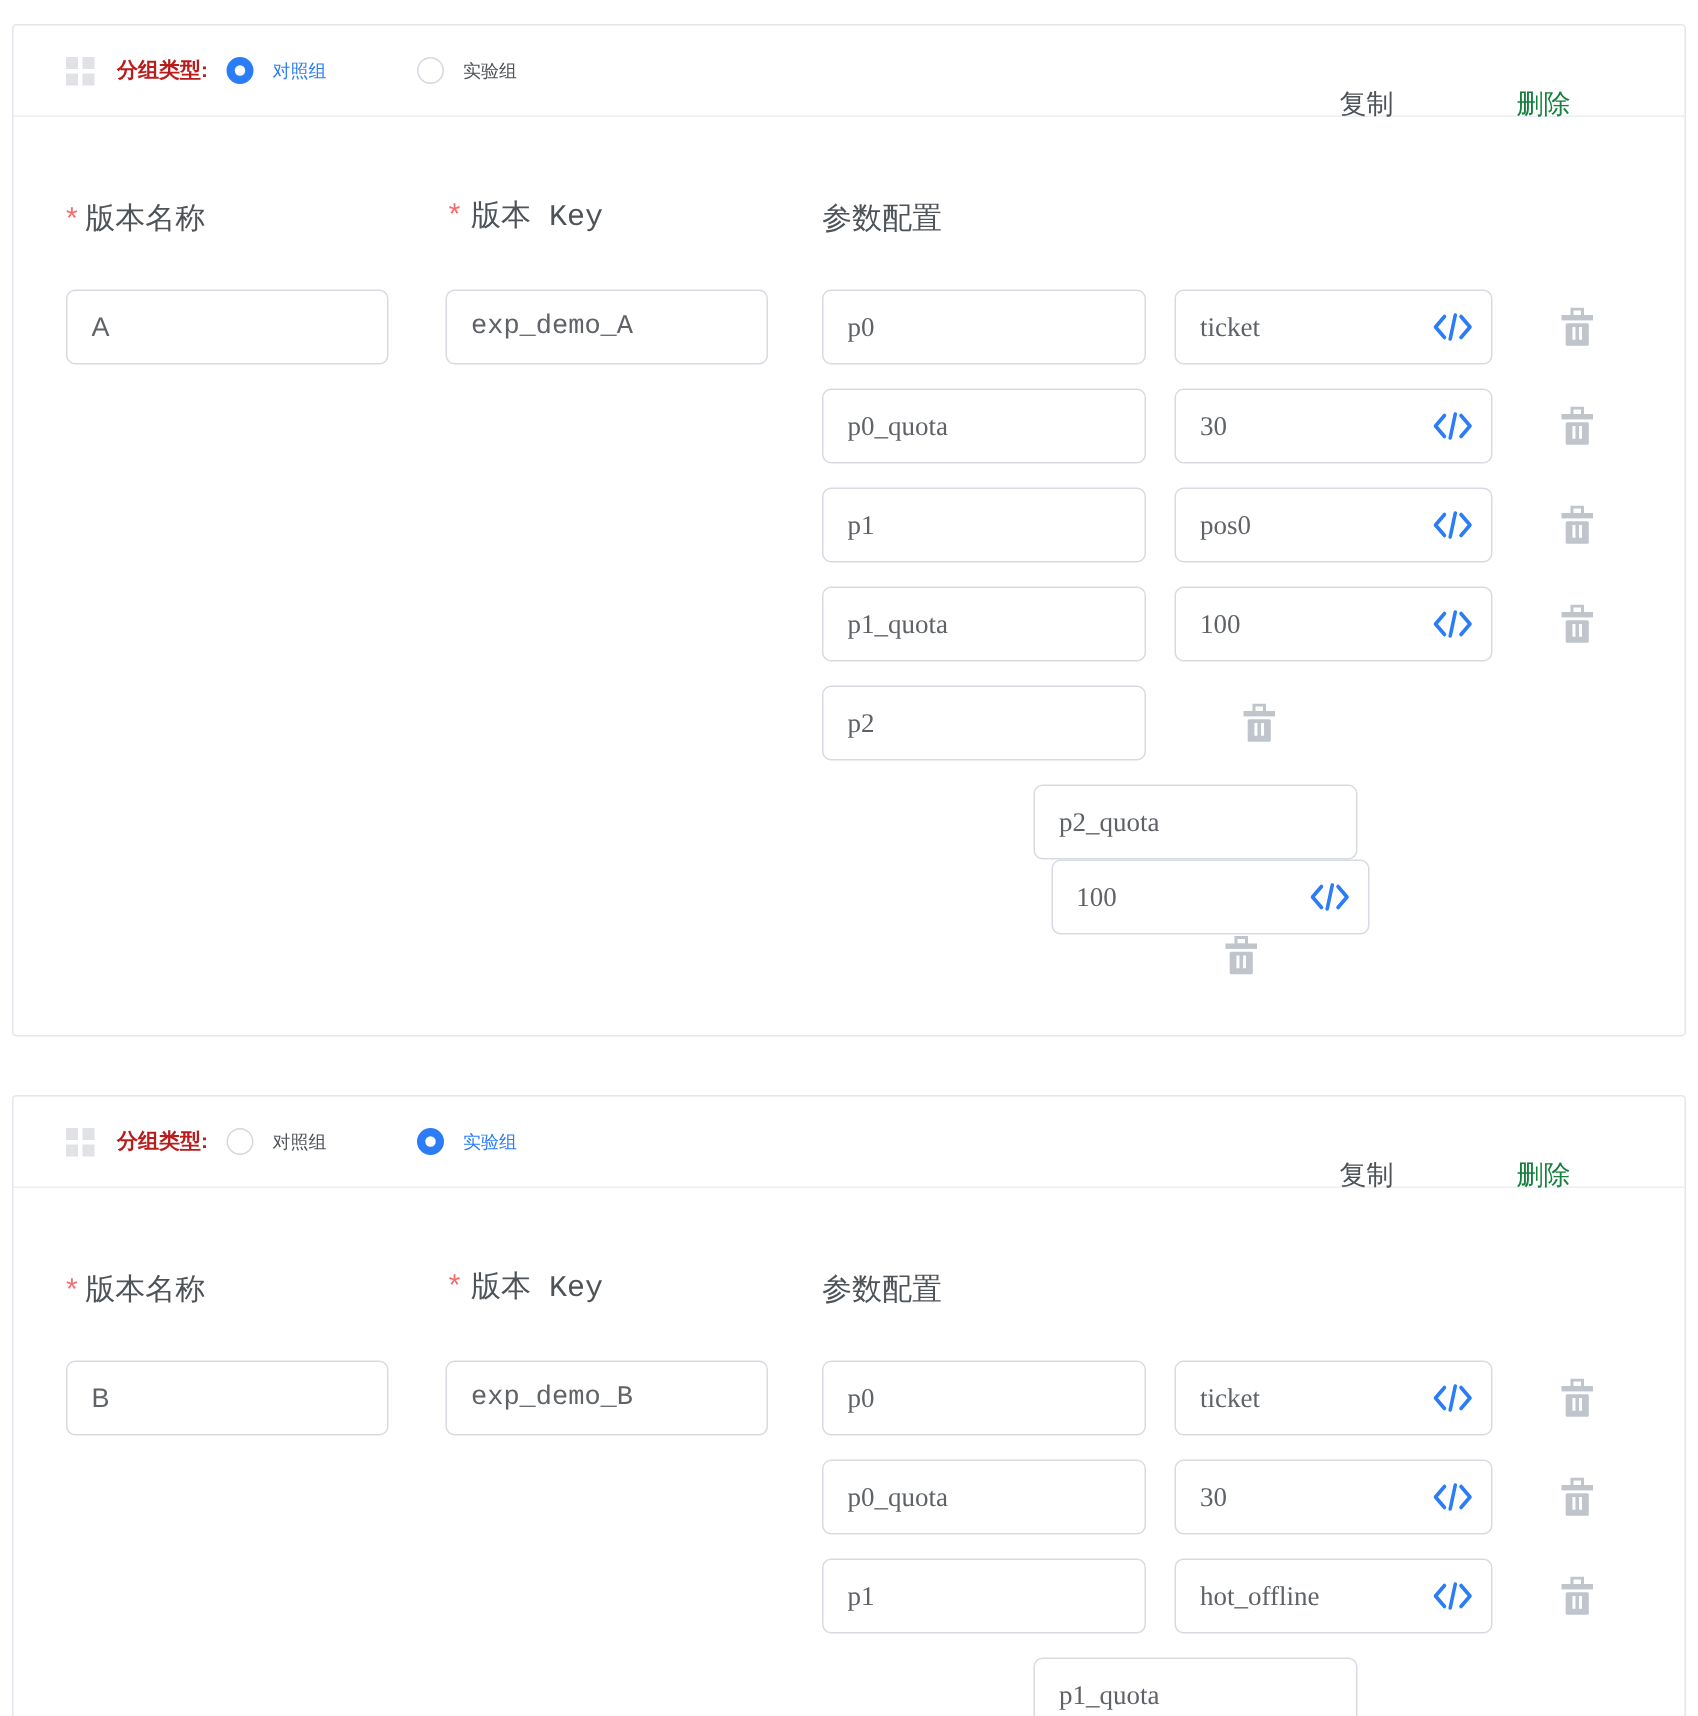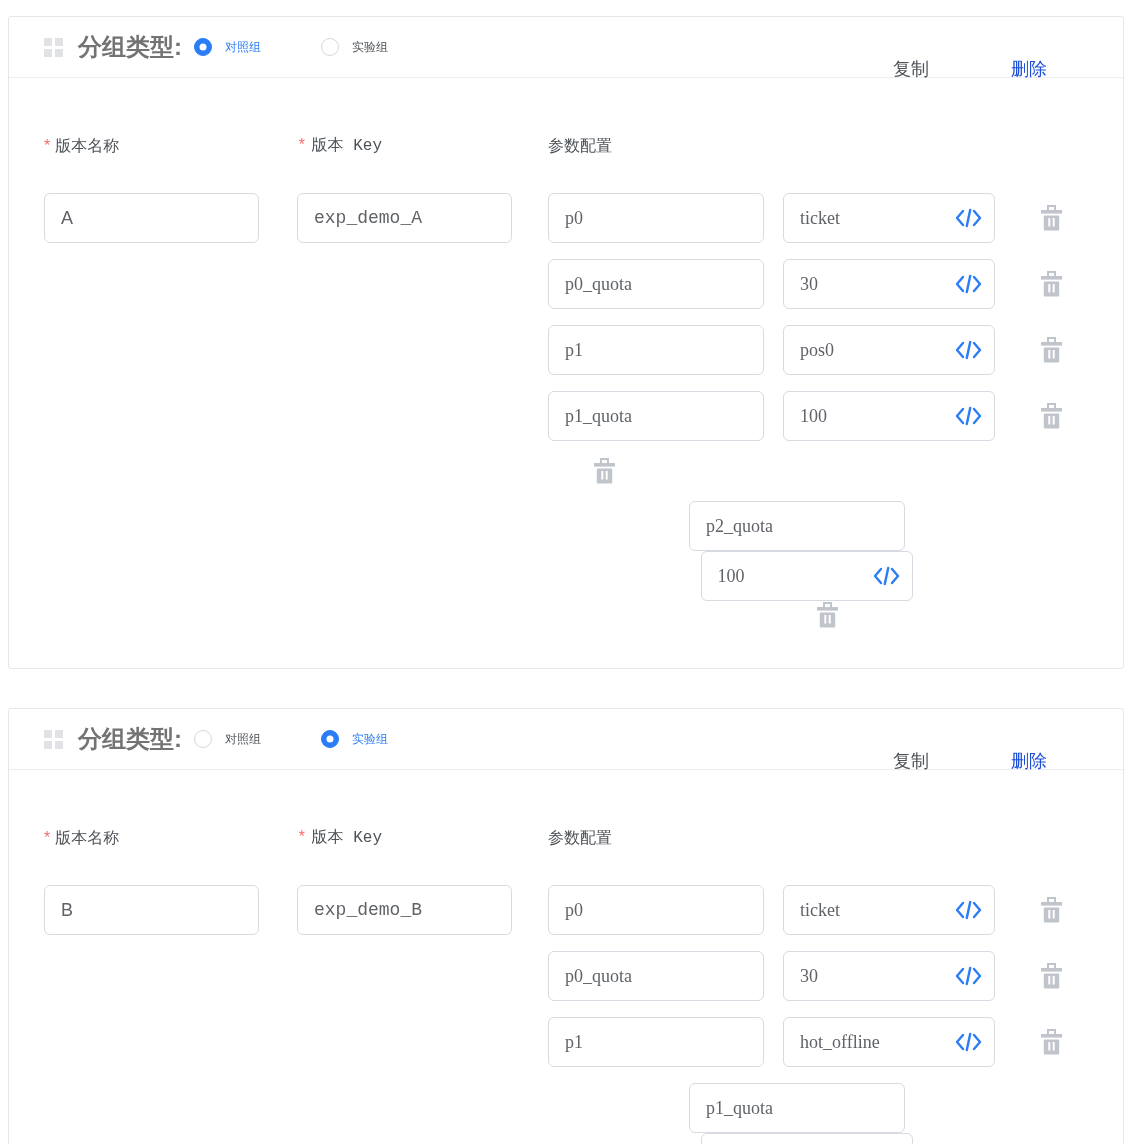--- a/index.html
+++ b/index.html
@@ -28,23 +28,23 @@
     display: grid;
     grid-template-columns: 8px 8px;
     grid-template-rows: 8px 8px;
     gap: 3px;
     cursor: grab;
     flex: none;
   }
   .drag-handle i { background: #e0e2e6; display: block; }
   .type-label {
     font-weight: bold;
-    font-size: 24px;
+    font-size: 14px;
     margin-left: 15px;
-    color: #737373;
+    color: #b91c1c;
     white-space: nowrap;
   }
   .radio-item {
     display: flex; align-items: center;
     margin-left: 12px;
     cursor: pointer;
     white-space: nowrap;
   }
   .radio-item + .radio-item { margin-left: 60px; }
   .radio-circle {
@@ -56,30 +56,30 @@
   .radio-item.checked .radio-circle::after {
     content: ""; position: absolute; left: 50%; top: 50%;
     transform: translate(-50%, -50%);
     width: 7px; height: 7px; border-radius: 50%; background: #fff;
   }
   .radio-label { margin-left: 13px; font-size: 12px; color: #4e5358; }
   .radio-item.checked .radio-label { color: #2b7cf7; }
 
   .header-actions { margin-left: auto; display: flex; align-items: flex-start; margin-top: 44px; }
   .action-copy { font-size: 18px; color: #4e5358; cursor: pointer; }
-  .action-delete { font-size: 18px; color: #1d4ed8; cursor: pointer; margin-left: 82px; }
+  .action-delete { font-size: 18px; color: #15803d; cursor: pointer; margin-left: 82px; }
 
   .card-body { display: flex; padding: 57px 30px 39px 35px; }
   .col { display: flex; flex-direction: column; }
   .col-name { width: 215px; margin-right: 38px; flex: none; }
   .col-key  { width: 215px; margin-right: 36px; flex: none; font-family: Liberation Mono, monospace; }
   .col-params { flex: none; }
 
   .field-label {
-    font-size: 16px; color: #4e5358;
+    font-size: 20px; color: #4e5358;
     height: 22px; line-height: 22px;
     margin-bottom: 36px; white-space: nowrap;
   }
   .req { color: #f56c6c; margin-right: 5px; }
 
   .text-input {
     height: 50px;
     border: 1px solid #d7dbe1;
     border-radius: 6px;
     padding: 0 16px;
@@ -231,20 +231,21 @@
               <rect x="8" y="1" width="7" height="5" fill="none" stroke="#c0c4cb" stroke-width="2"></rect>
               <rect x="1" y="5" width="21" height="3.6" fill="#c0c4cb"></rect>
               <rect x="3.8" y="10.5" width="15.4" height="15" rx="1" fill="#c0c4cb"></rect>
               <rect x="8.3" y="13" width="2" height="8.5" fill="#fff"></rect>
               <rect x="12.7" y="13" width="2" height="8.5" fill="#fff"></rect>
             </svg>
         </button>
       </div>
 
       <div class="param-row">
+        <input class="text-input param-key" value="p2" style="">
         <button class="trash-btn">
           <svg width="23" height="26" viewBox="0 0 23 26">
               <rect x="8" y="1" width="7" height="5" fill="none" stroke="#c0c4cb" stroke-width="2"></rect>
               <rect x="1" y="5" width="21" height="3.6" fill="#c0c4cb"></rect>
               <rect x="3.8" y="10.5" width="15.4" height="15" rx="1" fill="#c0c4cb"></rect>
               <rect x="8.3" y="13" width="2" height="8.5" fill="#fff"></rect>
               <rect x="12.7" y="13" width="2" height="8.5" fill="#fff"></rect>
             </svg>
         </button>
       </div>

